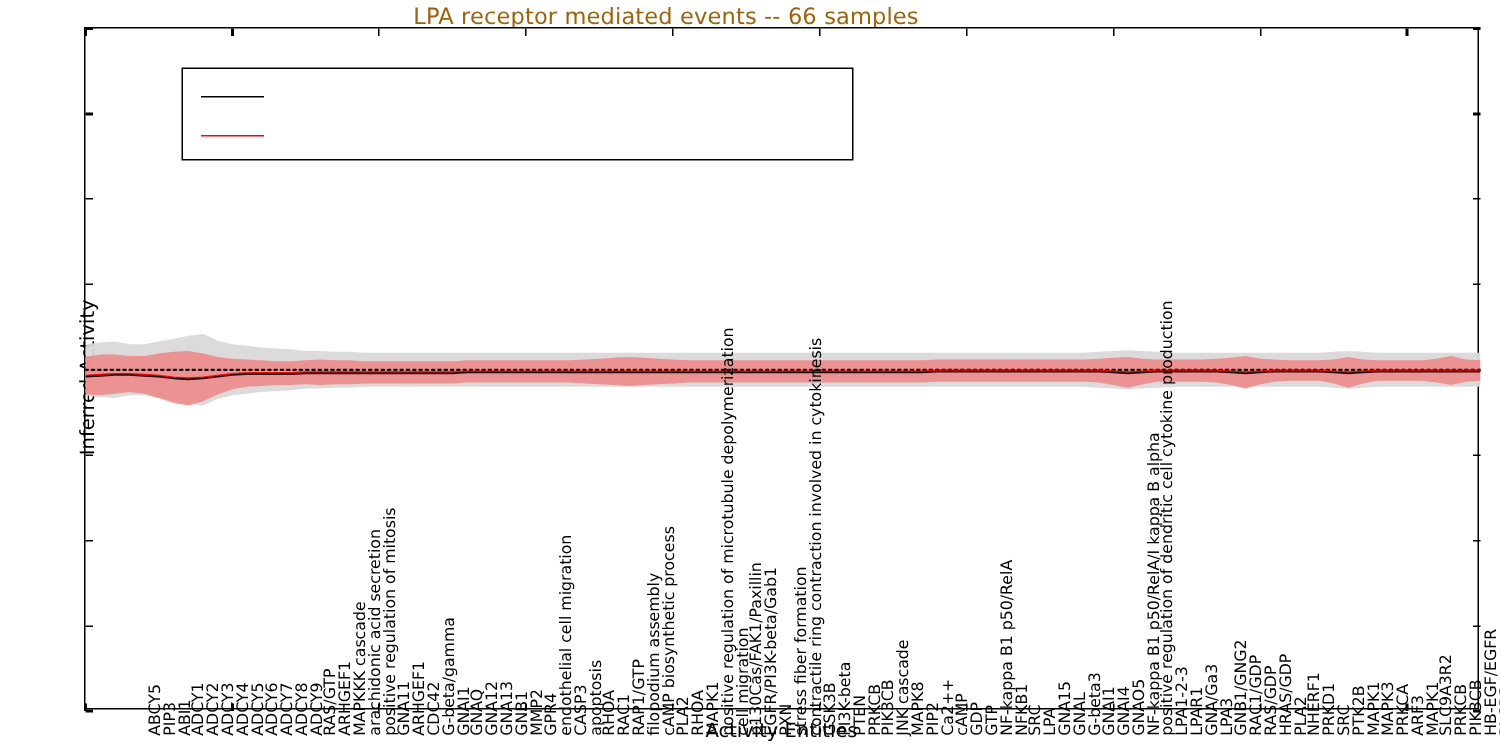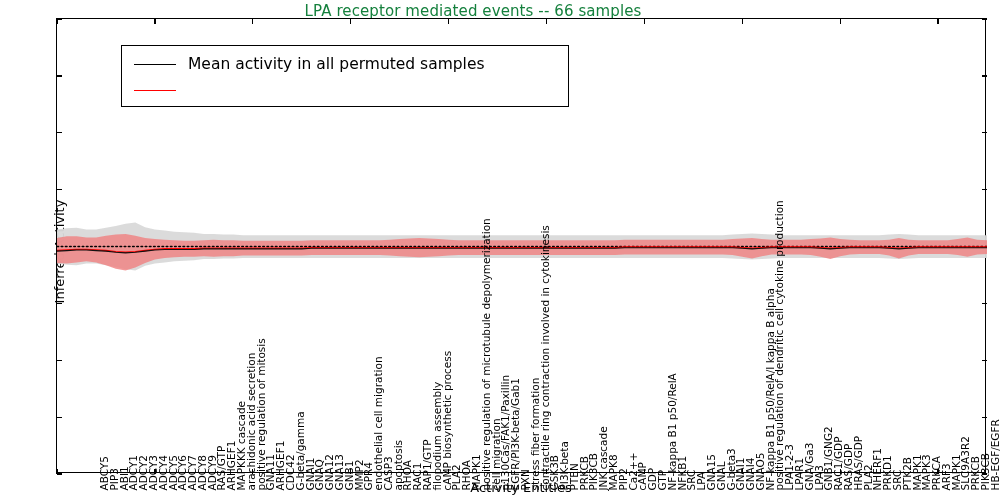--- a/index.html
+++ b/index.html
@@ -2,21 +2,21 @@
 <html><head>
 <meta charset="utf-8">
 <style>
   html,body{margin:0;padding:0;background:#ffffff;}
   body{width:1000px;height:500px;overflow:hidden;
        font-family:"DejaVu Sans","Liberation Sans",sans-serif;color:#000;}
   #root{position:relative;width:1000px;height:500px;}
 
   
   .title{position:absolute;left:0;top:2px;width:888px;text-align:center;
-         font-size:15px;color:#15803d;letter-spacing:.1px;padding-left:29px;}
+         font-size:15px;color:#a16207;letter-spacing:.1px;}
 
   
   .plotframe{position:absolute;left:56px;top:18px;width:930px;height:455px;
              border:1.3px solid #000;box-sizing:border-box;background:#fff;}
 
   
   .ylabel{position:absolute;left:-233px;top:225px;width:470px;text-align:center;
           font-size:13px;transform:rotate(-90deg);}
   .ytickmark{position:absolute;left:0;width:5px;height:1.3px;background:#000;}
   .ytickmark.r{left:auto;right:0;}
@@ -107,21 +107,20 @@
       <g id="lines">
           <path d="M0.00 227.50 L9.79 227.50 L19.58 227.50 L29.37 227.50 L39.16 227.50 L48.95 227.50 L58.74 227.50 L68.53 227.50 L78.32 227.50 L88.11 227.50 L97.89 227.50 L107.68 227.50 L117.47 227.50 L127.26 227.50 L137.05 227.50 L146.84 227.50 L156.63 227.50 L166.42 227.50 L176.21 227.50 L186.00 227.50 L195.79 227.50 L205.58 227.50 L215.37 227.50 L225.16 227.50 L234.95 227.50 L244.74 227.50 L254.53 227.50 L264.32 227.50 L274.11 227.50 L283.89 227.50 L293.68 227.50 L303.47 227.50 L313.26 227.50 L323.05 227.50 L332.84 227.50 L342.63 227.50 L352.42 227.50 L362.21 227.50 L372.00 227.50 L381.79 227.50 L391.58 227.50 L401.37 227.50 L411.16 227.50 L420.95 227.50 L430.74 227.50 L440.53 227.50 L450.32 227.50 L460.11 227.50 L469.89 227.50 L479.68 227.50 L489.47 227.50 L499.26 227.50 L509.05 227.50 L518.84 227.50 L528.63 227.50 L538.42 227.50 L548.21 227.50 L558.00 227.50 L567.79 227.50 L577.58 227.50 L587.37 227.50 L597.16 227.50 L606.95 227.50 L616.74 227.50 L626.53 227.50 L636.32 227.50 L646.11 227.50 L655.89 227.50 L665.68 227.50 L675.47 227.50 L685.26 227.50 L695.05 227.50 L704.84 227.50 L714.63 227.50 L724.42 227.50 L734.21 227.50 L744.00 227.50 L753.79 227.50 L763.58 227.50 L773.37 227.50 L783.16 227.50 L792.95 227.50 L802.74 227.50 L812.53 227.50 L822.32 227.50 L832.11 227.50 L841.89 227.50 L851.68 227.50 L861.47 227.50 L871.26 227.50 L881.05 227.50 L890.84 227.50 L900.63 227.50 L910.42 227.50 L920.21 227.50 L930.00 227.50 " fill="none" stroke="#000000" stroke-width="1.5" stroke-dasharray="1.6 2.6" stroke-linecap="round"></path>
           <path d="M0.00 231.48 L9.79 230.91 L19.58 230.34 L29.37 230.34 L39.16 230.91 L48.95 231.48 L58.74 232.62 L68.53 233.19 L78.32 232.62 L88.11 231.48 L97.89 230.34 L107.68 229.78 L117.47 229.78 L127.26 229.78 L137.05 229.78 L146.84 229.21 L156.63 229.21 L166.42 229.21 L176.21 229.21 L186.00 229.21 L195.79 229.21 L205.58 229.21 L215.37 229.21 L225.16 229.21 L234.95 229.21 L244.74 229.21 L254.53 228.64 L264.32 228.64 L274.11 228.64 L283.89 228.64 L293.68 228.64 L303.47 228.64 L313.26 228.64 L323.05 228.64 L332.84 228.64 L342.63 228.64 L352.42 228.64 L362.21 228.64 L372.00 228.64 L381.79 228.64 L391.58 228.64 L401.37 228.64 L411.16 228.64 L420.95 228.64 L430.74 228.64 L440.53 228.64 L450.32 228.64 L460.11 228.64 L469.89 228.64 L479.68 228.64 L489.47 228.64 L499.26 228.64 L509.05 228.64 L518.84 228.64 L528.63 228.64 L538.42 228.64 L548.21 228.64 L558.00 228.64 L567.79 228.07 L577.58 228.07 L587.37 228.07 L597.16 228.07 L606.95 228.07 L616.74 228.07 L626.53 228.07 L636.32 228.07 L646.11 228.07 L655.89 228.07 L665.68 228.07 L675.47 228.07 L685.26 228.64 L695.05 229.21 L704.84 228.64 L714.63 228.07 L724.42 228.07 L734.21 228.07 L744.00 228.07 L753.79 228.07 L763.58 228.64 L773.37 229.21 L783.16 228.64 L792.95 228.07 L802.74 228.07 L812.53 228.07 L822.32 228.07 L832.11 228.64 L841.89 229.21 L851.68 228.64 L861.47 228.07 L871.26 228.07 L881.05 228.07 L890.84 228.07 L900.63 228.07 L910.42 228.07 L920.21 228.07 L930.00 228.07 " fill="none" stroke="#ff0000" stroke-width="1.4"></path>
           <path d="M0.00 232.16 L9.79 231.59 L19.58 231.03 L29.37 231.03 L39.16 231.59 L48.95 232.16 L58.74 233.30 L68.53 233.87 L78.32 233.30 L88.11 232.16 L97.89 231.03 L107.68 230.46 L117.47 230.46 L127.26 230.46 L137.05 230.46 L146.84 229.89 L156.63 229.89 L166.42 229.89 L176.21 229.89 L186.00 229.89 L195.79 229.89 L205.58 229.89 L215.37 229.89 L225.16 229.89 L234.95 229.89 L244.74 229.89 L254.53 229.32 L264.32 229.32 L274.11 229.32 L283.89 229.32 L293.68 229.32 L303.47 229.32 L313.26 229.32 L323.05 229.32 L332.84 229.32 L342.63 229.32 L352.42 229.32 L362.21 229.32 L372.00 229.32 L381.79 229.32 L391.58 229.32 L401.37 229.32 L411.16 229.32 L420.95 229.32 L430.74 229.32 L440.53 229.32 L450.32 229.32 L460.11 229.32 L469.89 229.32 L479.68 229.32 L489.47 229.32 L499.26 229.32 L509.05 229.32 L518.84 229.32 L528.63 229.32 L538.42 229.32 L548.21 229.32 L558.00 229.32 L567.79 228.75 L577.58 228.75 L587.37 228.75 L597.16 228.75 L606.95 228.75 L616.74 228.75 L626.53 228.75 L636.32 228.75 L646.11 228.75 L655.89 228.75 L665.68 228.75 L675.47 228.75 L685.26 229.32 L695.05 229.89 L704.84 229.32 L714.63 228.75 L724.42 228.75 L734.21 228.75 L744.00 228.75 L753.79 228.75 L763.58 229.32 L773.37 229.89 L783.16 229.32 L792.95 228.75 L802.74 228.75 L812.53 228.75 L822.32 228.75 L832.11 229.32 L841.89 229.89 L851.68 229.32 L861.47 228.75 L871.26 228.75 L881.05 228.75 L890.84 228.75 L900.63 228.75 L910.42 228.75 L920.21 228.75 L930.00 228.75 " fill="none" stroke="#111111" stroke-width="1.1"></path>
         </g>
     </svg>
 
     <div class="legend">
       <div class="legrow">
         <span class="legline"></span>
-        <span class="legtext">Mean activity in all permuted samples</span>
       </div>
       <div class="legrow">
         <span class="legline red"></span>
       </div>
     </div>
 
     <div class="xticklabels" id="catlayer">
         <div class="catlab" style="left: -4px;">ABCY5</div>
         <div class="catlab" style="left: 5.78947px;">PIP3</div>
         <div class="catlab" style="left: 15.5789px;">ABI1</div>

